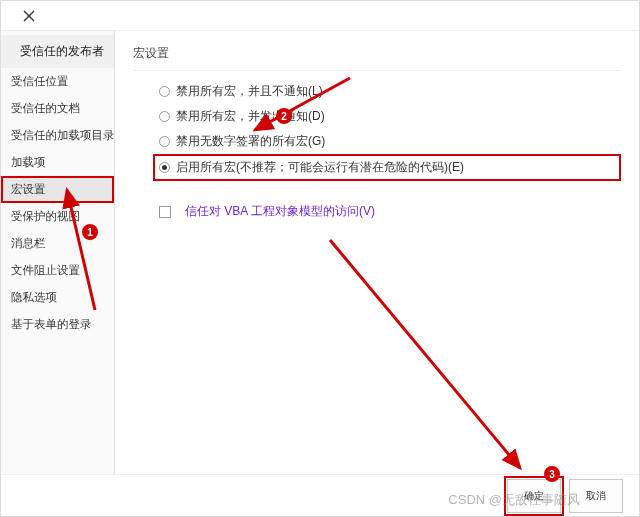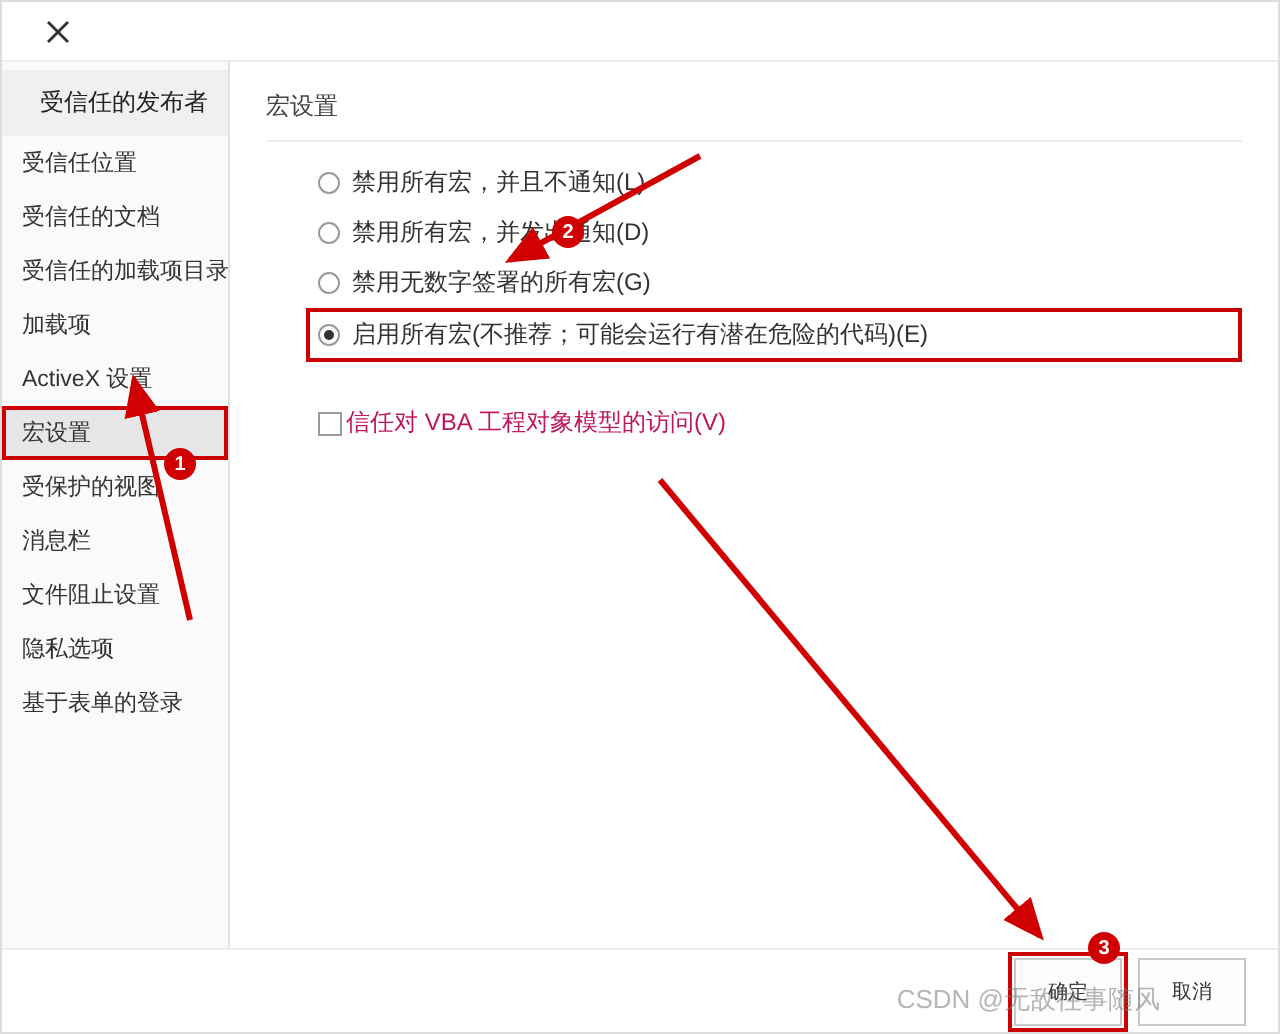--- a/index.html
+++ b/index.html
@@ -106,24 +106,24 @@
     border-radius: 50%;
   }
   .radio-row.highlight {
     border: 2px solid #c00;
     padding: 3px 4px;
     margin-left: -6px;
   }
   .checkbox-row {
     display: flex;
     align-items: center;
-    gap: 2px;
+    gap: 14px;
     padding: 4px 0 4px 26px;
     font-size: 12px;
-    color: #be185d;
+    color: #6d28d9;
   }
   .checkbox {
     width: 12px; height: 12px;
     border: 1px solid #999;
     flex: 0 0 12px;
   }
   .footer {
     height: 42px;
     padding: 8px 16px;
     display: flex;
@@ -193,21 +193,20 @@
     </div>
   </div>
 
   <div class="body">
     <div class="sidebar">
       <div class="sidebar-item section-head">受信任的发布者</div>
       <div class="sidebar-item">受信任位置</div>
       <div class="sidebar-item">受信任的文档</div>
       <div class="sidebar-item">受信任的加载项目录</div>
       <div class="sidebar-item">加载项</div>
-      <div class="sidebar-item">ActiveX 设置</div>
       <div class="sidebar-item selected">宏设置</div>
       <div class="sidebar-item">受保护的视图</div>
       <div class="sidebar-item">消息栏</div>
       <div class="sidebar-item">文件阻止设置</div>
       <div class="sidebar-item">隐私选项</div>
       <div class="sidebar-item">基于表单的登录</div>
     </div>
 
     <div class="main">
       <div class="group-title">宏设置</div>

